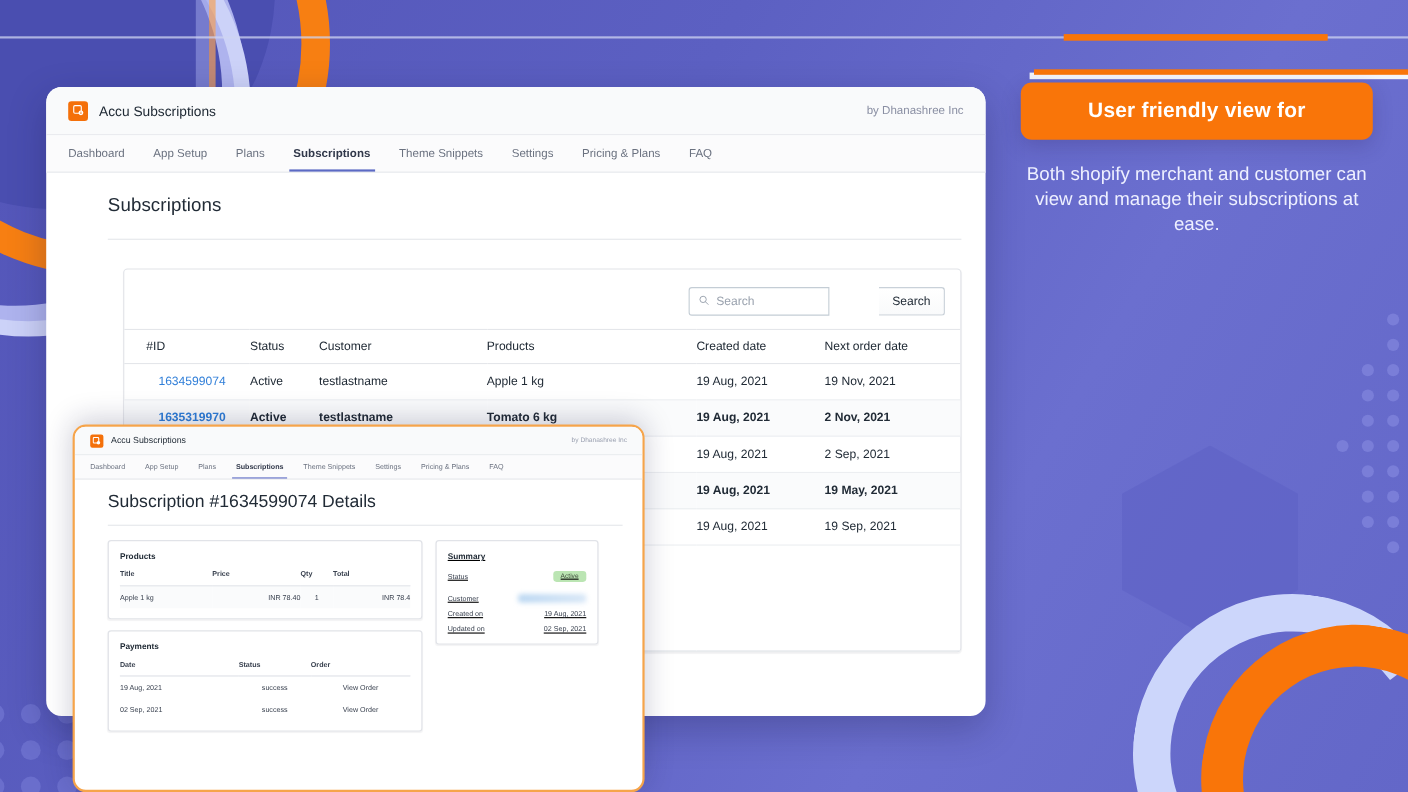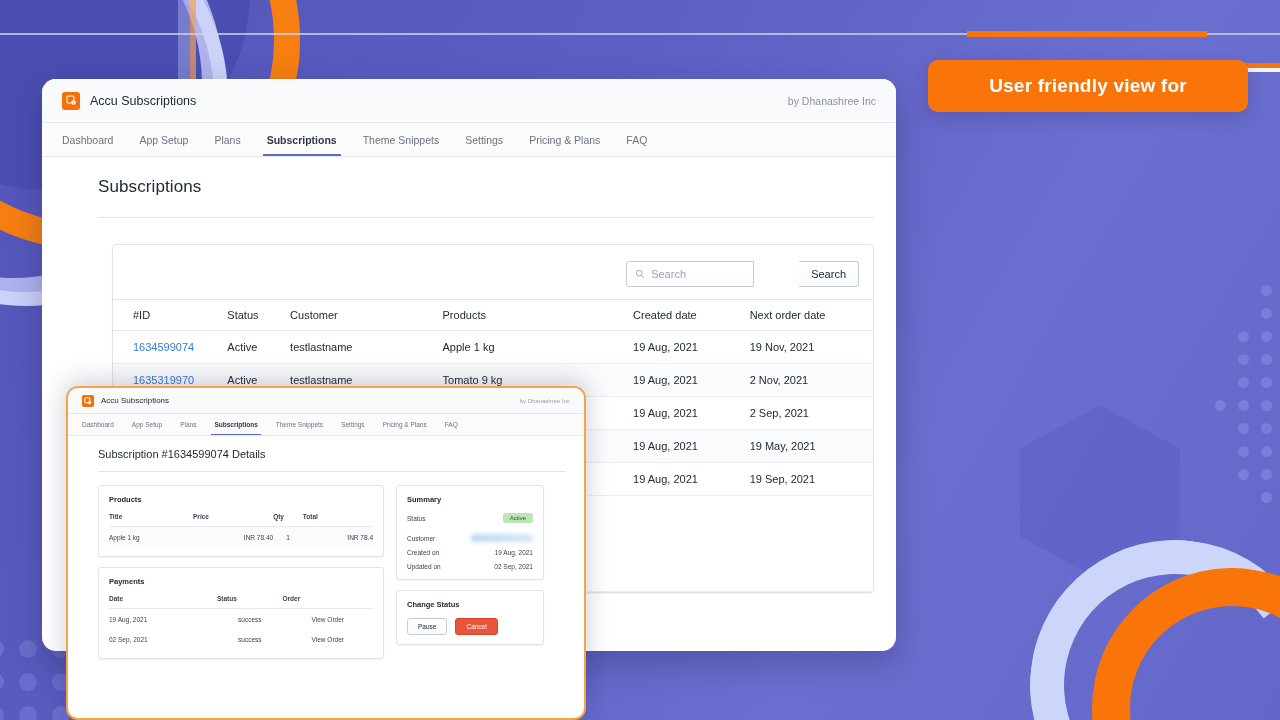--- a/index.html
+++ b/index.html
@@ -153,28 +153,28 @@
   }
 
   table.subs { width: 100%; border-collapse: collapse; }
   table.subs th {
     text-align: left; font-size: 11px; font-weight: 400; color: #212b36;
     padding: 9px 0; border-top: 1px solid #e4e6ea; border-bottom: 1px solid #e4e6ea;
   }
   table.subs td {
     font-size: 11px; color: #212b36; padding: 10px 0; border-bottom: 1px solid #eceef1;
   }
-  table.subs tr.alt td { background: #fafbfc; }
+  table.subs tr.alt td { background: #fafbfc; font-weight: bold; }
   table.subs .c0 { padding-left: 20px; width: 102px; }
   table.subs .c1 { width: 56px; }
   table.subs .c2 { width: 136px; }
   table.subs .c3 { width: 170px; }
   table.subs .c4 { width: 104px; margin-left: 25px; }
   table.subs .c5 { width: 110px; }
-  .id-link { color: #2f7ed8; cursor: pointer; }
+  .id-link { color: #2f7ed8; cursor: pointer; margin-left: 11px; }
   .row-filler td { height: 96px; border-bottom: none; }
 
   
   #detail-window {
     left: 66px; top: 386px; width: 520px; height: 334px;
     border: 2px solid #f6a44a; border-radius: 12px;
     box-shadow: 0 -4px 26px rgba(25,25,70,.22);
   }
   .d-header {
     height: 26px; background: #f9fafb; display: flex; align-items: center;
@@ -187,26 +187,26 @@
   .d-nav {
     height: 22px; background: #fbfbfc; display: flex; align-items: stretch;
     padding: 0 14px; border-bottom: 1px solid #e6e8ec;
   }
   .d-nav .nav-item { font-size: 6.5px; padding: 0 9px; }
   .d-nav .nav-item:first-child { padding-left: 0; }
   .d-nav .nav-item.active::after { left: 6px; right: 6px; height: 1.5px; }
   .d-nav .nav-item.active:first-child::after { left: 0; }
 
   .d-body { padding: 12px 18px 0 30px; }
-  .d-page-title { font-size: 11px; color: #212b36; }
+  .d-page-title { font-size: 16px; color: #212b36; }
   .d-rule { margin-top: 11px; height: 1px; background: #e4e6ea; }
 
   .d-cols { display: flex; gap: 12px; margin-top: 13px; }
   .d-left { width: 286px; }
-  .d-right { width: 148px; }
+  .d-right { width: 148px; text-decoration: underline; }
 
   .mini-card {
     background: #fff; border: 1px solid #e1e3e8; border-radius: 3px;
     box-shadow: 0 1px 1px rgba(22,29,37,.05); padding: 9px 10px;
     margin-bottom: 10px;
   }
   .mini-card h4 { font-size: 7.5px; color: #212b36; font-weight: 700; margin-bottom: 9px; }
 
   table.mini { width: 100%; border-collapse: collapse; }
   table.mini th {
@@ -234,21 +234,21 @@
     filter: blur(2.2px);
   }
   .btn-row { display: flex; gap: 8px; margin-top: 8px; }
   .btn {
     font-size: 6.5px; padding: 4px 10px; border-radius: 3px; cursor: pointer;
     border: 1px solid #c4cdd5; background: linear-gradient(#fff,#f9fafb); color: #212b36;
   }
   .btn.danger { background: #e8553c; border-color: #d8452c; color: #fff; }
 
   
-  .promo { position: absolute; left: 928px; top: 60px; width: 320px; }
+  .promo { position: absolute; left: 928px; top: 75px; width: 320px; }
   .promo-badge {
     background: #f97509; border-radius: 10px; padding: 14px 16px; text-align: center;
     box-shadow: 0 6px 18px rgba(40,30,90,.22);
   }
   .promo-badge span {
     display: block; color: #fff; font-size: 19px; font-weight: 700; line-height: 1.25;
     letter-spacing: .2px;
   }
   .promo-sub {
     margin-top: 21px; text-align: center; color: #eef0ff; font-size: 17px;
@@ -407,21 +407,21 @@
               <td class="c1">Active</td>
               <td class="c2">testlastname</td>
               <td class="c3">Apple 1 kg</td>
               <td class="c4">19 Aug, 2021</td>
               <td class="c5">19 Nov, 2021</td>
             </tr>
             <tr class="alt">
               <td class="c0"><span class="id-link">1635319970</span></td>
               <td class="c1">Active</td>
               <td class="c2">testlastname</td>
-              <td class="c3">Tomato 9 kg</td>
+              <td class="c3">Tomato 6 kg</td>
               <td class="c4">19 Aug, 2021</td>
               <td class="c5">2 Nov, 2021</td>
             </tr>
             <tr>
               <td class="c0"><span class="id-link">1635385506</span></td>
               <td class="c1">Active</td>
               <td class="c2">testlastname</td>
               <td class="c3">Apple 1 kg</td>
               <td class="c4">19 Aug, 2021</td>
               <td class="c5">2 Sep, 2021</td>
@@ -563,32 +563,26 @@
               <span class="k">Created on</span>
               <span class="v">19 Aug, 2021</span>
             </div>
             <div class="kv">
               <span class="k">Updated on</span>
               <span class="v">02 Sep, 2021</span>
             </div>
           </div>
 
 
-          <div class="mini-card">
-            <h4>Change Status</h4>
-            <div class="btn-row">
-              <div class="btn">Pause</div>
-              <div class="btn danger">Cancel</div>
-            </div>
-          </div>
 
         </div>
       </div>
     </div>
   </div>
 
   <div class="promo">
     <div class="promo-badge">
       <span>User friendly view for</span>
     </div>
+    <div class="promo-sub">Both shopify merchant and customer can view and manage their subscriptions at ease.</div>
   </div>
 
 </div>
 
 </body></html>

